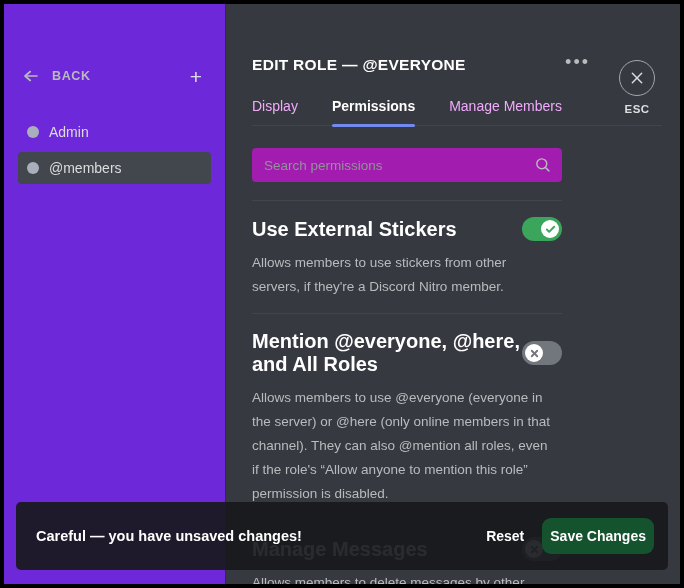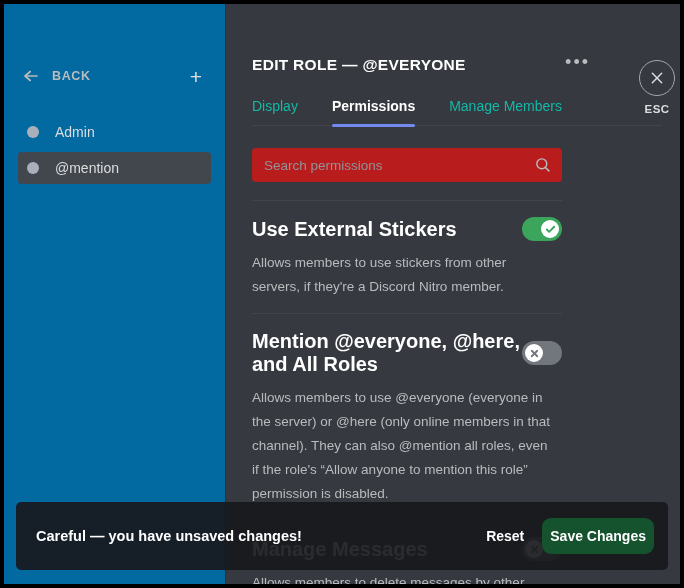--- a/index.html
+++ b/index.html
@@ -21,21 +21,21 @@
     background: #36393f;
     display: flex;
     overflow: hidden;
   }
 
   
   .sidebar {
     width: 222px;
     flex: 0 0 222px;
     height: 100%;
-    background: #0369a1;
+    background: #6d28d9;
     border-right: 1px solid #2c2f33;
     padding: 0 14px;
     position: relative;
   }
 
   .sidebar-head {
     display: flex;
     align-items: center;
     height: 40px;
     margin-top: 52px;
@@ -75,21 +75,21 @@
     font-size: 21px;
     line-height: 1;
     font-weight: 300;
   }
 
   .role-list { margin-top: 20px; }
 
   .role-item {
     display: flex;
     align-items: center;
-    gap: 16px;
+    gap: 10px;
     height: 32px;
     padding: 0 9px;
     border-radius: 4px;
     cursor: pointer;
     margin-bottom: 4px;
     text-align: right;
   }
 
   .role-item.selected { background: #42464d; }
 
@@ -149,21 +149,21 @@
     gap: 34px;
     margin-top: 24px;
     border-bottom: 1px solid #42454a;
     padding-right: 68px;
   }
 
   .tab {
     font-size: 14px;
     padding-bottom: 11px;
     cursor: pointer;
-    color: #14b8a6;
+    color: #f0abfc;
     position: relative;
   }
 
   .tab.active {
     color: #ffffff;
     font-weight: bold;
   }
 
   .tab.active::after {
     content: "";
@@ -178,21 +178,21 @@
   
   .search-wrap {
     margin-top: 22px;
     margin-right: 100px;
     position: relative;
   }
 
   .search-box {
     width: 100%;
     height: 34px;
-    background: #b91c1c;
+    background: #a21caf;
     border-radius: 4px;
     border: none;
     outline: none;
     color: #dcddde;
     font-size: 13.5px;
     font-family: "Liberation Sans", sans-serif;
     padding: 0 34px 0 12px;
   }
 
   .search-box::placeholder { color: #909398; }
@@ -269,21 +269,21 @@
   .toggle.off .knob { left: 3px; }
 
   .knob svg { width: 11px; height: 11px; display: block; }
   .toggle.on  .knob svg { color: #3ba55c; }
   .toggle.off .knob svg { color: #72767d; }
 
   
   .esc-wrap {
     position: absolute;
     top: 56px;
-    right: 1px;
+    right: 21px;
     width: 44px;
     text-align: center;
     cursor: pointer;
   }
 
   .esc-circle {
     width: 36px;
     height: 36px;
     margin: 0 auto;
     border-radius: 50%;
@@ -366,21 +366,21 @@
       <div class="add-role-btn">+</div>
     </div>
 
     <div class="role-list">
       <div class="role-item">
         <span class="role-dot" style="background:#a9b0bb"></span>
         <span class="role-name">Admin</span>
       </div>
       <div class="role-item selected">
         <span class="role-dot" style="background:#a9b0bb"></span>
-        <span class="role-name">@mention</span>
+        <span class="role-name">@members</span>
       </div>
     </div>
 
   </div>
 
   <div class="main">
     <div class="main-inner">
 
       <div class="main-header">
         <div class="page-title">EDIT ROLE — @EVERYONE</div>

